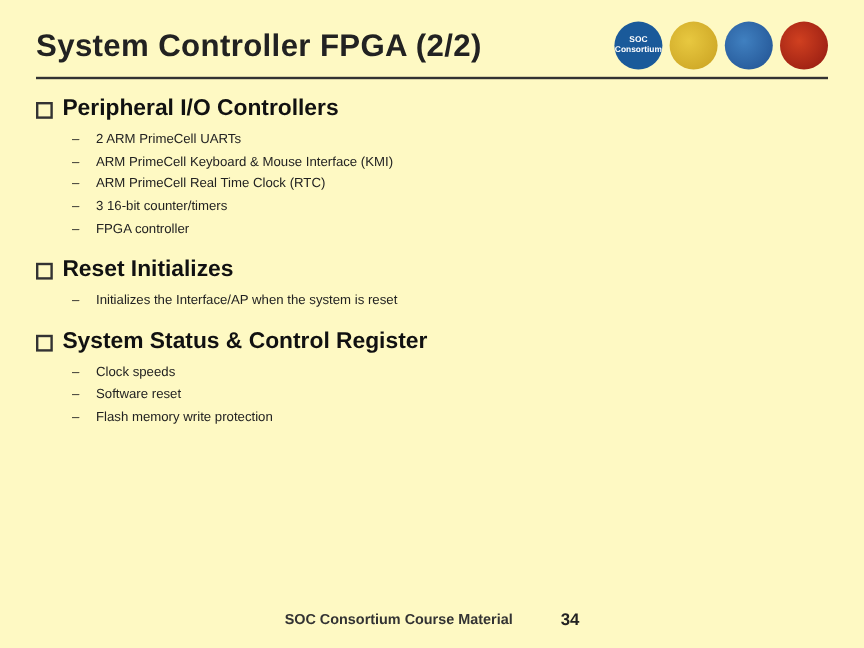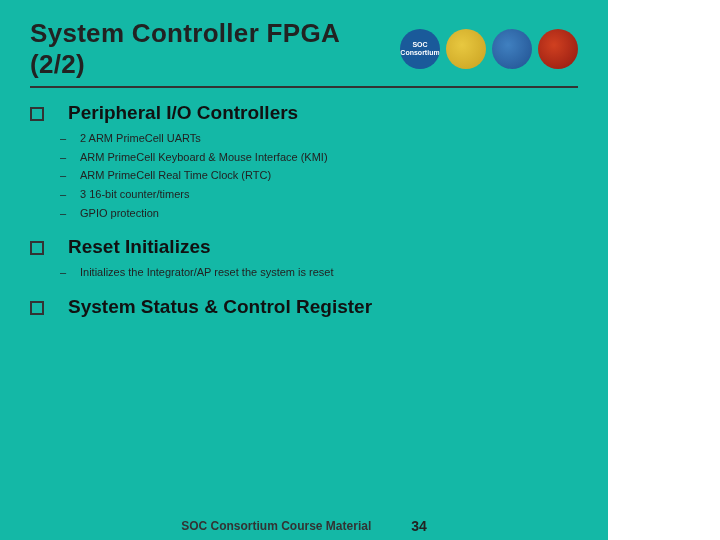--- a/index.html
+++ b/index.html
@@ -11,23 +11,23 @@
     body {
       width: 720px;
       height: 540px;
       background: #ffffff;
       font-family: Arial, sans-serif;
       overflow: hidden;
       position: relative;
     }
 
     .slide {
-      width: 608px;
+      width: 720px;
       height: 540px;
-      background: #14b8a6;
+      background: #fef9c3;
       padding: 18px 30px 20px 30px;
       position: relative;
     }
 
     .header {
       display: flex;
       align-items: center;
       justify-content: space-between;
       margin-bottom: 6px;
     }
@@ -88,21 +88,21 @@
     .section {
       margin-bottom: 14px;
     }
 
     .section-title {
       font-size: 19px;
       font-weight: bold;
       color: #111111;
       display: flex;
       align-items: center;
-      gap: 24px;
+      gap: 8px;
       margin-bottom: 5px;
     }
 
     .section-title .checkbox {
       width: 14px;
       height: 14px;
       border: 2px solid #333;
       display: inline-block;
       flex-shrink: 0;
       margin-top: 1px;
@@ -123,21 +123,21 @@
 
     .bullet-list li::before {
       content: '–';
       position: absolute;
       left: 0;
       color: #222222;
     }
 
     .footer {
       position: absolute;
-      bottom: 6px;
+      bottom: 16px;
       left: 0;
       right: 0;
       display: flex;
       justify-content: center;
       align-items: center;
       gap: 40px;
     }
 
     .footer-text {
       font-size: 12px;
@@ -171,39 +171,44 @@
   <div class="section">
     <div class="section-title">
       <span class="checkbox"></span>
       <span>Peripheral I/O Controllers</span>
     </div>
     <ul class="bullet-list">
       <li>2 ARM PrimeCell UARTs</li>
       <li>ARM PrimeCell Keyboard &amp; Mouse Interface (KMI)</li>
       <li>ARM PrimeCell Real Time Clock (RTC)</li>
       <li>3 16-bit counter/timers</li>
-      <li>GPIO protection</li>
+      <li>FPGA controller</li>
     </ul>
   </div>
 
   <div class="section">
     <div class="section-title">
       <span class="checkbox"></span>
       <span>Reset Initializes</span>
     </div>
     <ul class="bullet-list">
-      <li>Initializes the Integrator/AP reset the system is reset</li>
+      <li>Initializes the Interface/AP when the system is reset</li>
     </ul>
   </div>
 
   <div class="section">
     <div class="section-title">
       <span class="checkbox"></span>
       <span>System Status &amp; Control Register</span>
     </div>
+    <ul class="bullet-list">
+      <li>Clock speeds</li>
+      <li>Software reset</li>
+      <li>Flash memory write protection</li>
+    </ul>
   </div>
 
   <div class="footer">
     <span class="footer-text">SOC Consortium Course Material</span>
     <span class="footer-page">34</span>
   </div>
 
 </div>
 
 </body></html>

